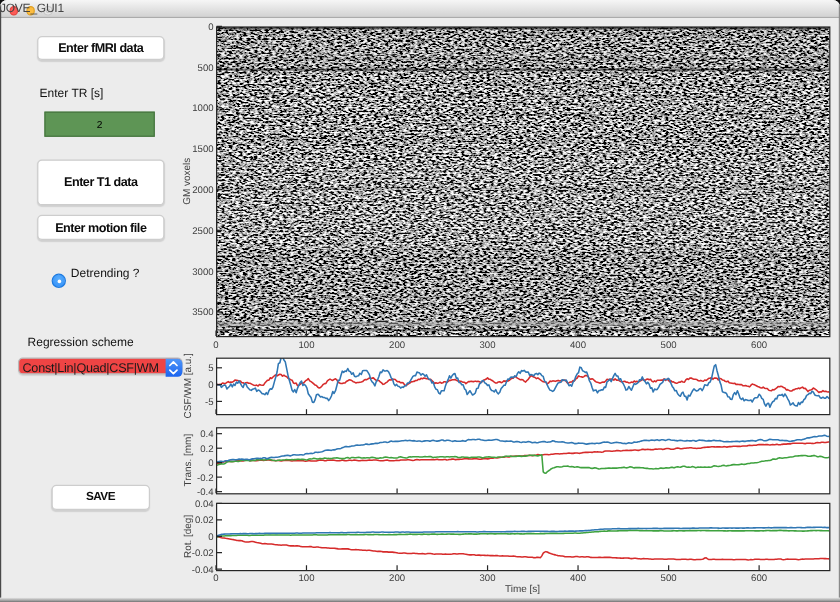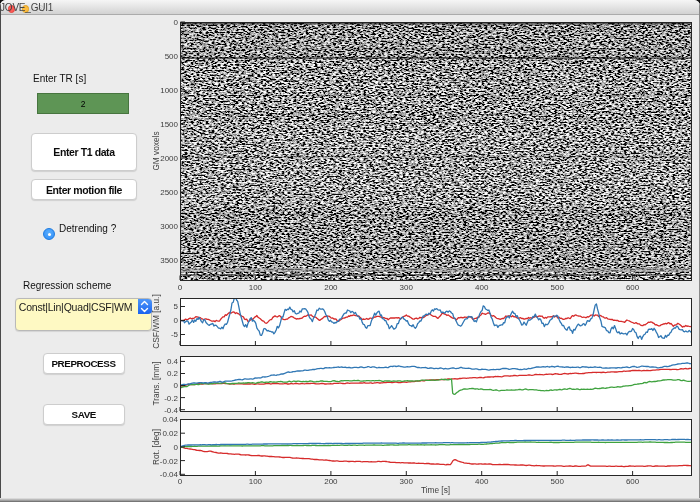--- a/index.html
+++ b/index.html
@@ -9,21 +9,21 @@
 .dot{position:absolute;border-radius:50%;width:7.5px;height:7.5px;top:5.2px;box-sizing:border-box}
 .d1{left:7.6px;background:#fc5b57;border:0.5px solid #e2443f}
 .d2{left:21.7px;background:#fcbc40;border:0.5px solid #dfa023}
 .d3{left:36.2px;background:#e6e6e6;border:0.5px solid #c8c8c8}
 .d3:after{content:"";position:absolute;left:50%;top:50%;width:4.4px;height:4.4px;margin:-2.2px 0 0 -2.2px;border-radius:50%;border:0.5px solid #c8c8c8;background:#ebebeb;box-sizing:border-box}
 .btn{position:absolute;background:#fff;border:1px solid #cdcdcd;border-radius:4px;box-shadow:0 1px 1px rgba(0,0,0,0.12);display:flex;align-items:center;justify-content:center;font-weight:bold;font-size:10.5px;color:#0b0b0b;letter-spacing:-0.4px}
 .lbl{position:absolute;font-size:10px;color:#111;text-align:left}
 .edit{position:absolute;left:37px;top:93px;width:92px;height:21px;background:#5e9555;border:1px solid #47753f;display:flex;align-items:center;justify-content:center;font-size:8.5px;color:#000}
 .radio{position:absolute;left:43px;top:228px;width:12px;height:12px;border-radius:50%;background:radial-gradient(circle at 50% 35%,#5aaefd,#2f8df8);border:0.5px solid #1c7ae0}
 .radio:after{content:"";position:absolute;left:3.6px;top:3.6px;width:3.6px;height:3.6px;border-radius:50%;background:#fff}
-.pop{position:absolute;left:15px;top:298px;width:137px;height:33px;background:#fef9c3;border:1px solid #b9b9b9;border-radius:4px;box-shadow:0 0.5px 1px rgba(0,0,0,0.1)}
+.pop{position:absolute;left:15px;top:298px;width:137px;height:14px;background:#ef4444;border:1px solid #b9b9b9;border-radius:4px;box-shadow:0 0.5px 1px rgba(0,0,0,0.1)}
 .pop .txt{position:absolute;left:0;right:16px;top:1.5px;text-align:center;font-size:10.5px;color:#1a1a1a;white-space:nowrap;letter-spacing:-0.2px}
 .pop .step{position:absolute;right:-0.5px;top:-0.5px;width:14px;height:15.5px;border-radius:0 4px 4px 0;background:linear-gradient(#4f97f9,#1a63ef)}
 .pop .step svg{position:absolute;left:1.5px;top:1.5px}
 </style></head>
 <body>
 <div class="win">
 <svg width="700" height="502" viewBox="0 0 700 502" xmlns="http://www.w3.org/2000/svg" style="position:absolute;left:0;top:0;font-family:'Liberation Sans',sans-serif">
 <defs>
 <filter id="nz" x="0" y="0" width="100%" height="100%">
 <feTurbulence type="fractalNoise" baseFrequency="0.33 0.68" numOctaves="2" seed="7"></feTurbulence>
@@ -191,34 +191,34 @@
 <text x="557.2" y="484.3" font-size="8" fill="#3d3d3d" text-anchor="middle">500</text>
 <text x="632.6" y="484.3" font-size="8" fill="#3d3d3d" text-anchor="middle">600</text>
 <text x="435.5" y="493.3" font-size="8.3" fill="#3d3d3d" text-anchor="middle">Time [s]</text>
 </svg>
 <div class="tb">
       <div class="dot d1"></div>
       <div class="dot d2"></div>
       <div class="dot d3"></div>
       <div class="ttl">JOVE_GUI1</div>
     </div>
+<div class="btn" style="left:31px;top:30px;width:106px;height:20px">Enter fMRI data</div>
 <div class="lbl" style="left:33px;top:73px;width:100px">Enter TR [s]</div>
 <div class="edit">2</div>
 <div class="btn" style="left:31px;top:133px;width:106px;height:38px">Enter T1 data</div>
 <div class="btn" style="left:31px;top:179px;width:106px;height:21px">Enter motion file</div>
 <div class="radio"></div>
 <div class="lbl" style="left:59px;top:223px;width:80px;text-align:left">Detrending ?</div>
 <div class="lbl" style="left:23px;top:280px;width:120px">Regression scheme</div>
 <div class="pop">
       <div class="txt">Const|Lin|Quad|CSF|WM</div>
       <div class="step">
         <svg width="11" height="13" viewBox="0 0 11 13">
           <path d="M2.5 4.6 L5.5 1.6 L8.5 4.6" fill="none" stroke="#fff" stroke-width="1.4" stroke-linecap="round" stroke-linejoin="round"></path>
           <path d="M2.5 8.4 L5.5 11.4 L8.5 8.4" fill="none" stroke="#fff" stroke-width="1.4" stroke-linecap="round" stroke-linejoin="round"></path>
         </svg>
       </div>
     </div>
-<div class="btn" style="left:42.5px;top:352.5px;width:82px;height:21px;font-size:9.8px">PREPROCESS</div>
 <div class="btn" style="left:42.5px;top:404px;width:82.5px;height:21px;font-size:9.8px">SAVE</div>
 <div style="position:absolute;left:0;top:4px;bottom:3px;width:1px;background:#4a4a4a"></div>
 <div style="position:absolute;right:0;top:4px;bottom:3px;width:1px;background:#8a8a8a"></div>
 <div style="position:absolute;left:0;right:0;bottom:0;height:4px;background:linear-gradient(#e8e8e8 0%,#b2b2b2 45%,#979797 70%,#5e5e5e 100%)"></div>
 </div>
 
 </body></html>

